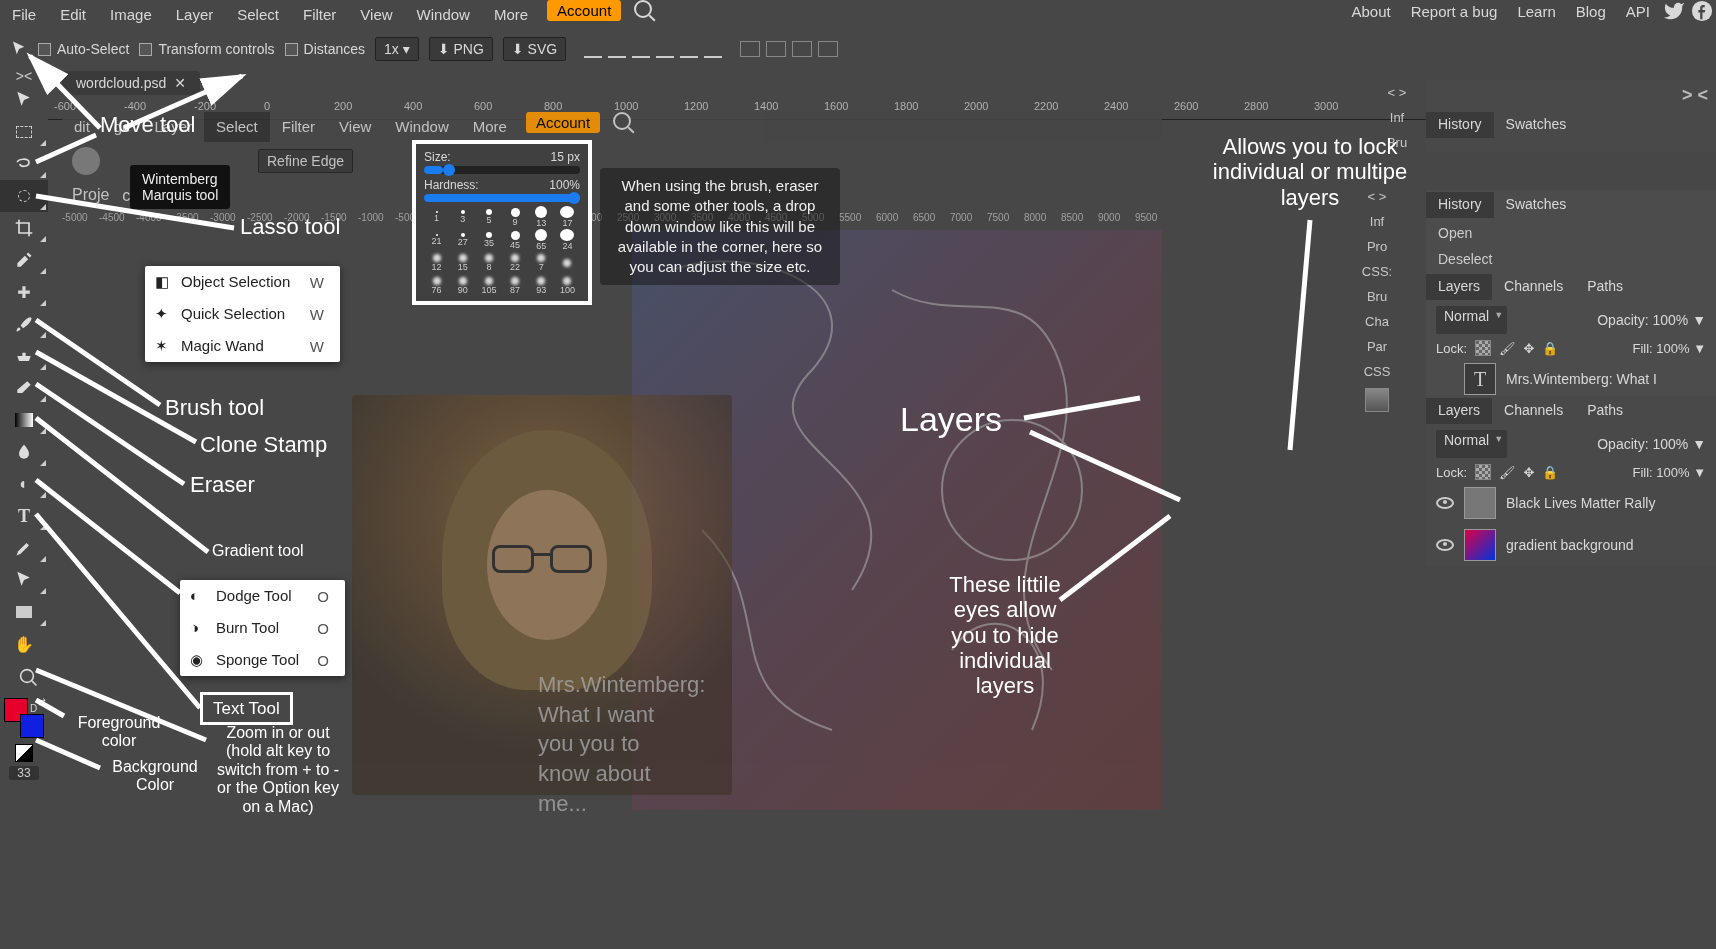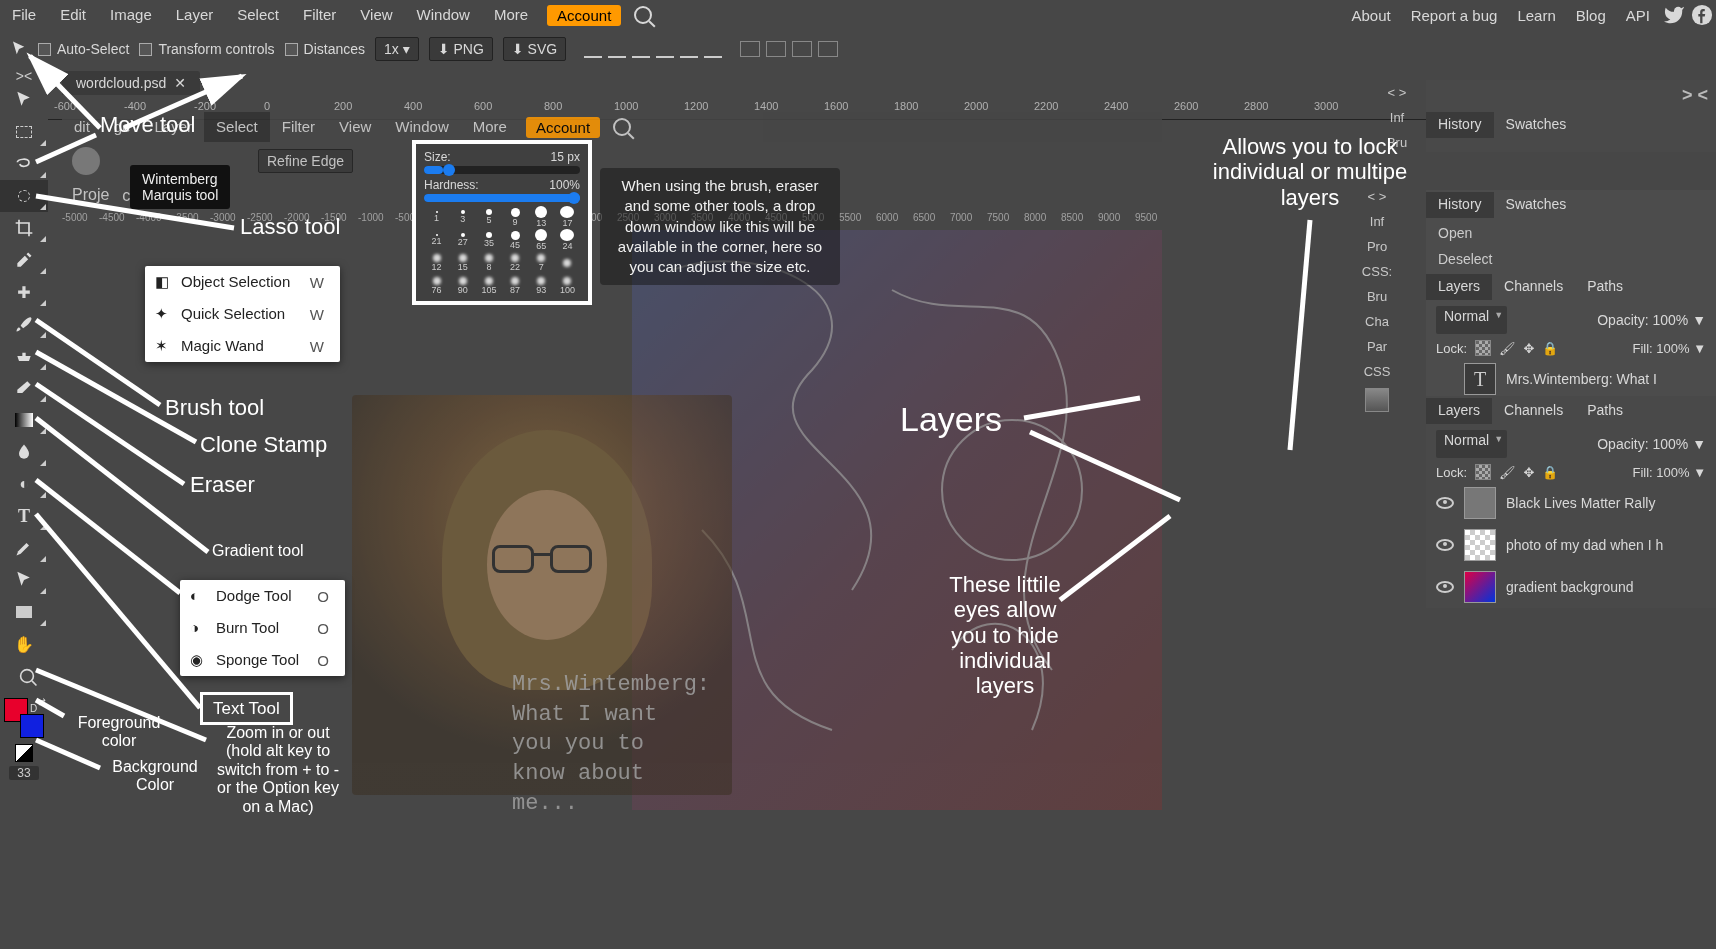--- a/index.html
+++ b/index.html
@@ -1,18 +1,18 @@
 <!DOCTYPE html>
 <html><head>
 <meta charset="utf-8">
 <style>
   * { margin:0; padding:0; box-sizing:border-box; font-family:"Segoe UI",Arial,sans-serif; }
   body { width:1716px; height:949px; background:#474747; color:#d8d8d8; overflow:hidden; position:relative; }
   svg.lines { position:absolute; top:0; left:0; width:1716px; height:949px; pointer-events:none; z-index:300; }
-  .menubar,.menubar2 { display:flex; align-items:center; height:30px; background:#474747; font-size:15px; }
+  .menubar,.menubar2 { display:flex; align-items:flex-start; height:30px; background:#474747; font-size:15px; }
   .menubar .item,.menubar2 .item { padding:0 12px; cursor:pointer; line-height:30px; }
   .menubar .item.acct,.menubar2 .item.acct { background:#ff9900; color:#000; border-radius:3px; padding:2px 10px; line-height:normal; margin:0 7px;}
   .menubar .right,.menubar2 .right { margin-left:auto; display:flex; align-items:center; }
   .right .ritem { padding:0 10px; cursor:pointer; }
   .searchic { width:18px; height:18px; border:2px solid #d8d8d8; border-radius:50%; position:relative; display:inline-block; margin-left:6px;}
   .searchic:after { content:""; position:absolute; width:2px; height:8px; background:#d8d8d8; bottom:-6px; right:-3px; transform:rotate(-45deg);}
   .social { width:22px; height:22px; margin:0 3px; display:inline-block;}
   .tw { fill:#d8d8d8; }
   .fb { fill:#d8d8d8; }
   .optbar { display:flex; align-items:center; height:38px; background:#474747; padding-left:10px; font-size:14px; gap:10px;}
@@ -46,21 +46,21 @@
   .inner-ruler .ruler-lbl{font-size:10px;}
   .inner-canvas{position:relative;width:100%;height:580px;background:#474747;}
   .photo{position:absolute;left:290px;top:165px;width:380px;height:400px;opacity:.55;background:radial-gradient(circle at 50% 30%,#a77b3e 0%,#6e4d2a 35%,#3a2f22 70%);border-radius:4px;overflow:hidden;}
   .hair{position:absolute;top:35px;left:90px;width:210px;height:260px;background:#8a6a36;border-radius:50% 50% 40% 40%;}
   .face{position:absolute;top:95px;left:135px;width:120px;height:150px;background:#c99b6a;border-radius:50%;}
   .glasses{position:absolute;top:150px;left:140px;width:110px;height:30px;}
   .gl{width:42px;height:28px;border:3px solid #222;border-radius:8px;display:inline-block;}
   .glb{width:16px;height:3px;background:#222;display:inline-block;vertical-align:top;margin-top:8px;}
   .sketch{position:absolute;left:570px;top:0;width:530px;height:580px;background:linear-gradient(135deg,#4a5b92 0%,#6d4158 50%,#7a3535 100%);opacity:.45;}
   .scribble{position:absolute;stroke:white;fill:none;stroke-width:2;opacity:.7;}
-  .typetxt{position:absolute;left:450px;top:440px;font-family:Liberation Mono, monospace;font-size:22px;color:#a0a0a0;line-height:1.35;opacity:.85;}
+  .typetxt{position:absolute;left:476px;top:440px;font-family:Liberation Sans, sans-serif;font-size:22px;color:#a0a0a0;line-height:1.35;opacity:.85;}
   .tooltipbox{position:absolute;left:130px;top:165px;background:#111;color:#eee;padding:6px 12px;font-size:14px;border-radius:3px;z-index:200;}
   .brushpop{position:absolute;left:412px;top:140px;width:180px;background:#404040;border:4px solid #fff;padding:6px 8px 4px;z-index:210;font-size:12px;}
   .brushpop .row{display:flex;justify-content:space-between;margin-bottom:2px;}
   .slider{height:8px;background:#222;border-radius:4px;position:relative;margin-bottom:4px;}
   .slider .fill{height:8px;background:#1b7cf0;border-radius:4px;}
   .slider .thumb{position:absolute;top:-2px;width:12px;height:12px;background:#1b7cf0;border-radius:50%;}
   .brushgrid{display:grid;grid-template-columns:repeat(6,1fr);gap:1px;margin-top:4px;}
   .brcell{display:flex;flex-direction:column;align-items:center;justify-content:center;height:22px;color:#ccc;font-size:9px;}
   .brcell .dot{background:#fff;border-radius:50%;}
   .notebox{position:absolute;left:600px;top:168px;width:240px;padding:8px;background:rgba(20,20,20,.5);color:#f0f0f0;font-size:15px;text-align:center;border-radius:4px;z-index:205;line-height:1.35;}
@@ -642,25 +642,20 @@
       <span>🔒</span>
       <span style="margin-left:auto;">Fill: 100%  ▼</span>
     </div>
     <div class="layerrow">
         <span class="eye"></span>
         <span class="thmb"></span>
         <span class="layername">Black Lives Matter Rally</span>
       </div>
     <div class="layerrow">
         <span class="eye"></span>
-        <span class="thmb checker"></span>
-        <span class="layername">photo of my dad when I h</span>
-      </div>
-    <div class="layerrow">
-        <span class="eye"></span>
         <span class="thmb grad"></span>
         <span class="layername">gradient background</span>
       </div>
   </div>
 </div>
 
 <svg class="lines">
   <defs>
       <marker id="ah" markerWidth="10" markerHeight="10" refX="8" refY="3" orient="auto">
         <path d="M0 0L9 3L0 6z" fill="#fff"></path>

